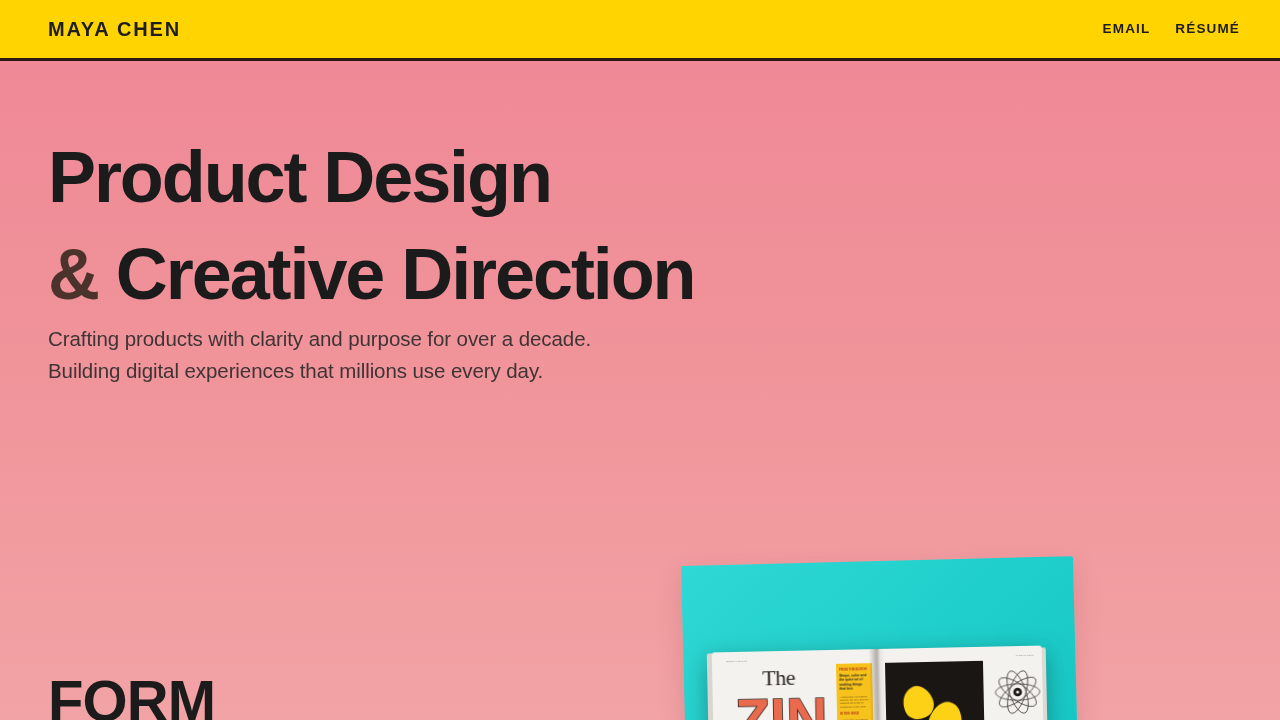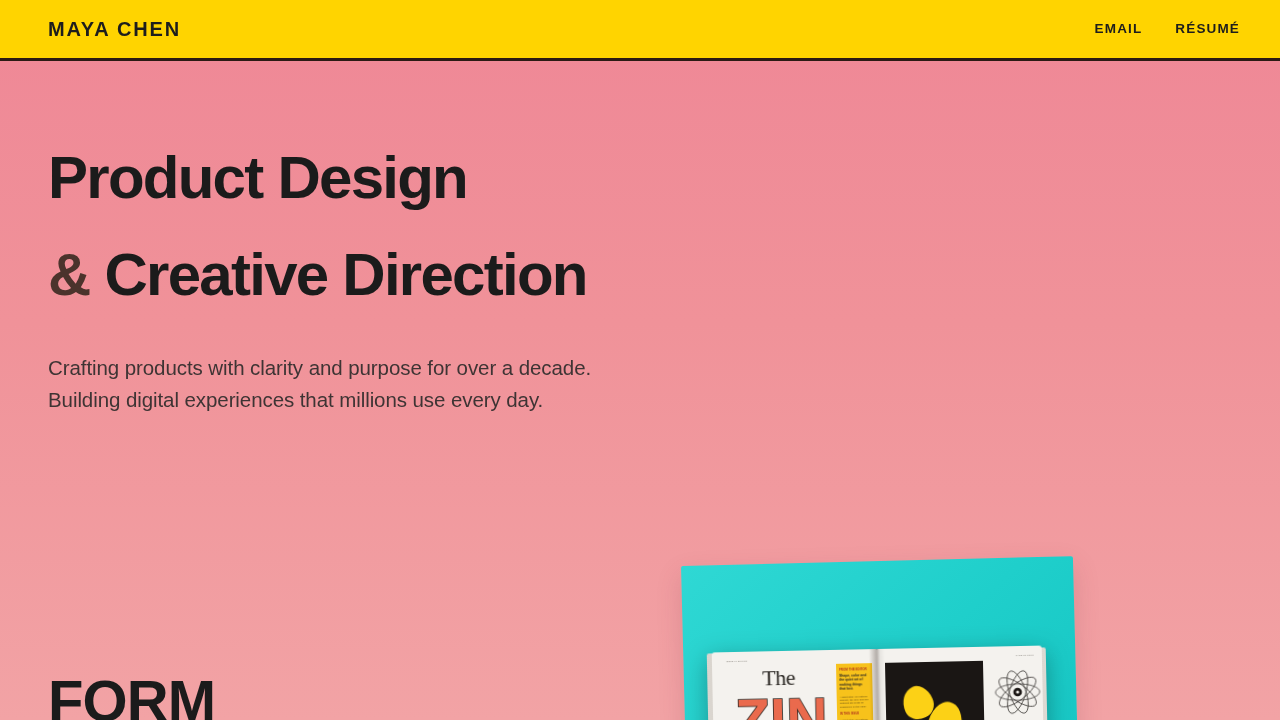--- a/index.html
+++ b/index.html
@@ -44,21 +44,21 @@
     font-weight: bold;
     letter-spacing: 0.09em;
     color: #1d1d1d;
     line-height: 1;
     white-space: nowrap;
   }
 
   #main-nav {
     display: flex;
     align-items: center;
-    gap: 33px;
+    gap: 25px;
     padding-left: 26px;
   }
 
   .nav-link {
     font-size: 13.5px;
     font-weight: bold;
     letter-spacing: 0.085em;
     color: #1d1d1d;
     text-decoration: none;
     line-height: 1;
@@ -68,34 +68,33 @@
   
   #hero {
     position: absolute;
     top: 61px; left: 0;
     width: 1280px;
     z-index: 20;
     padding: 68px 0 0 48px;
   }
 
   #hero-title {
-    font-size: 60px;
+    font-size: 72px;
     line-height: 97px;
     font-weight: bold;
     letter-spacing: -0.029em;
     color: #1b1b1b;
     white-space: pre;
   }
 
   #hero-title .amp {
     color: #4b332c;
   }
 
   #hero-subtitle {
-    margin-top: 29px;
     font-size: 20.5px;
     line-height: 32px;
     font-weight: 400;
     letter-spacing: -0.004em;
     color: #3e3434;
     white-space: pre-line;
   }
 
   
   #section-label {

